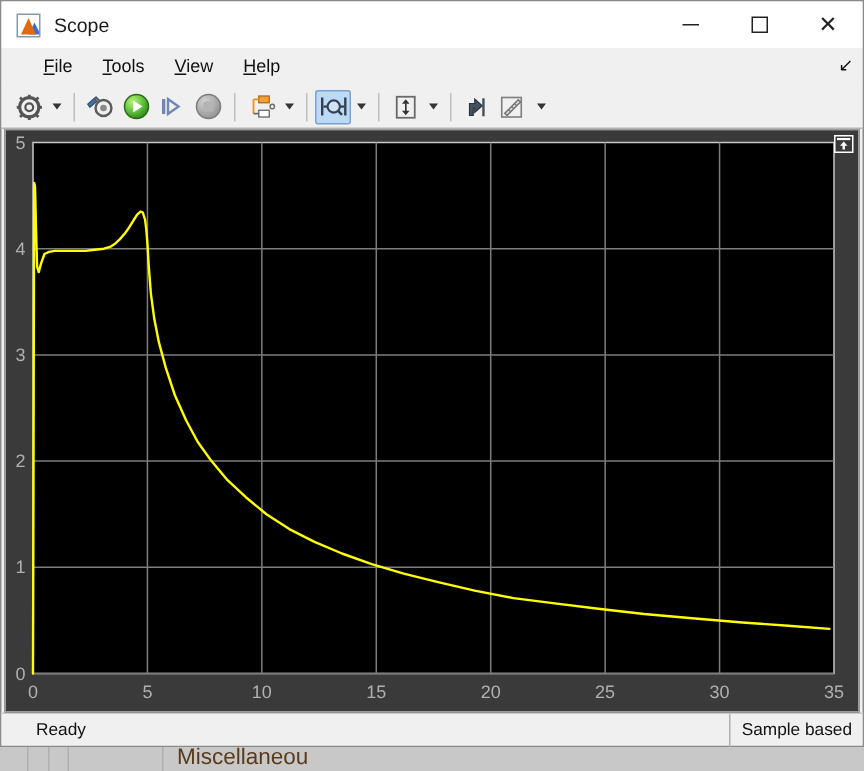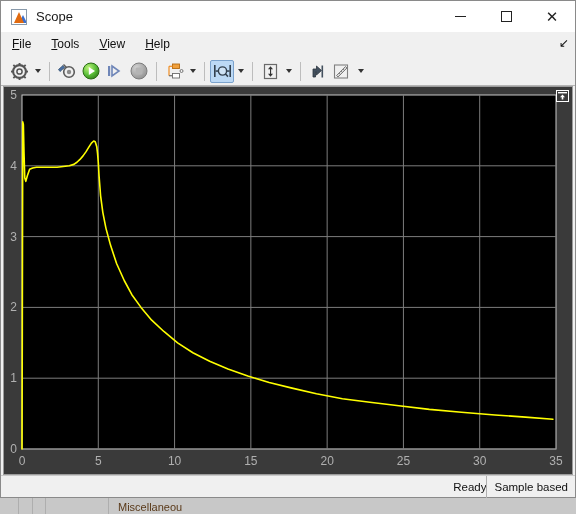--- a/index.html
+++ b/index.html
@@ -15,21 +15,21 @@
   #behind {
     position: absolute; left: 0; top: 0; width: 576px; height: 514px;
     background: #cfcfcf;
   }
   #behind .misc-strip {
     position: absolute; left: 0; bottom: 0; width: 576px; height: 20px;
     background: #c8c8c8; border-top: 1px solid #9a9a9a;
   }
   #behind .misc-label {
     position: absolute; left: 118px; bottom: 1px;
-    font-size: 11px; color: #5a3a1a; white-space: nowrap;
+    font-size: 15px; color: #5a3a1a; white-space: nowrap;
   }
   #behind .vline { position: absolute; bottom: 0; width: 1px; height: 20px; background: #aeaeae; }
 
   
   #window {
     position: absolute; left: 0; top: 0;
     width: 576px; height: 498px;
     background: #f0f0f0;
     border: 1px solid #8a8a8a;
     display: flex; flex-direction: column;
@@ -72,20 +72,21 @@
   .gl-min { width: 11px; height: 1px; background: #222; }
   .gl-max { width: 11px; height: 11px; border: 1px solid #222; }
   .gl-close { font-size: 15px; line-height: 1; }
 
   
   .menubar {
     height: 25px; background: #f0f0f0;
     display: flex; align-items: center;
     flex: 0 0 auto; position: relative;
     border-bottom: 1px solid #f0f0f0;
+    padding-left: 17px;
   }
   .menuitem {
     padding: 3px 9px; font-size: 12px; color: #111;
     margin-left: 2px;
   }
   .menuitem u { text-decoration: underline; }
   .menu-overflow {
     position: absolute; right: 6px; top: 4px;
     font-size: 12px; color: #111; transform: scaleX(-1);
   }
@@ -133,21 +134,21 @@
   }
   .corner-btn svg { display:block; }
 
   
   .statusbar {
     height: 22px; background: #f0f0f0; flex: 0 0 auto;
     display: flex; align-items: center;
     border-top: 1px solid #c9c9c9;
     font-size: 11.5px; color: #111;
   }
-  .status-ready { padding-left: 23px; flex: 1 1 auto; text-align: right; }
+  .status-ready { padding-left: 23px; flex: 1 1 auto; }
   .status-cell {
     border-left: 1px solid #b0b0b0;
     height: 22px; display: flex; align-items: center;
     padding: 0 7px;
     text-align: right;
   }
 </style>
 </head>
 <body>
 

